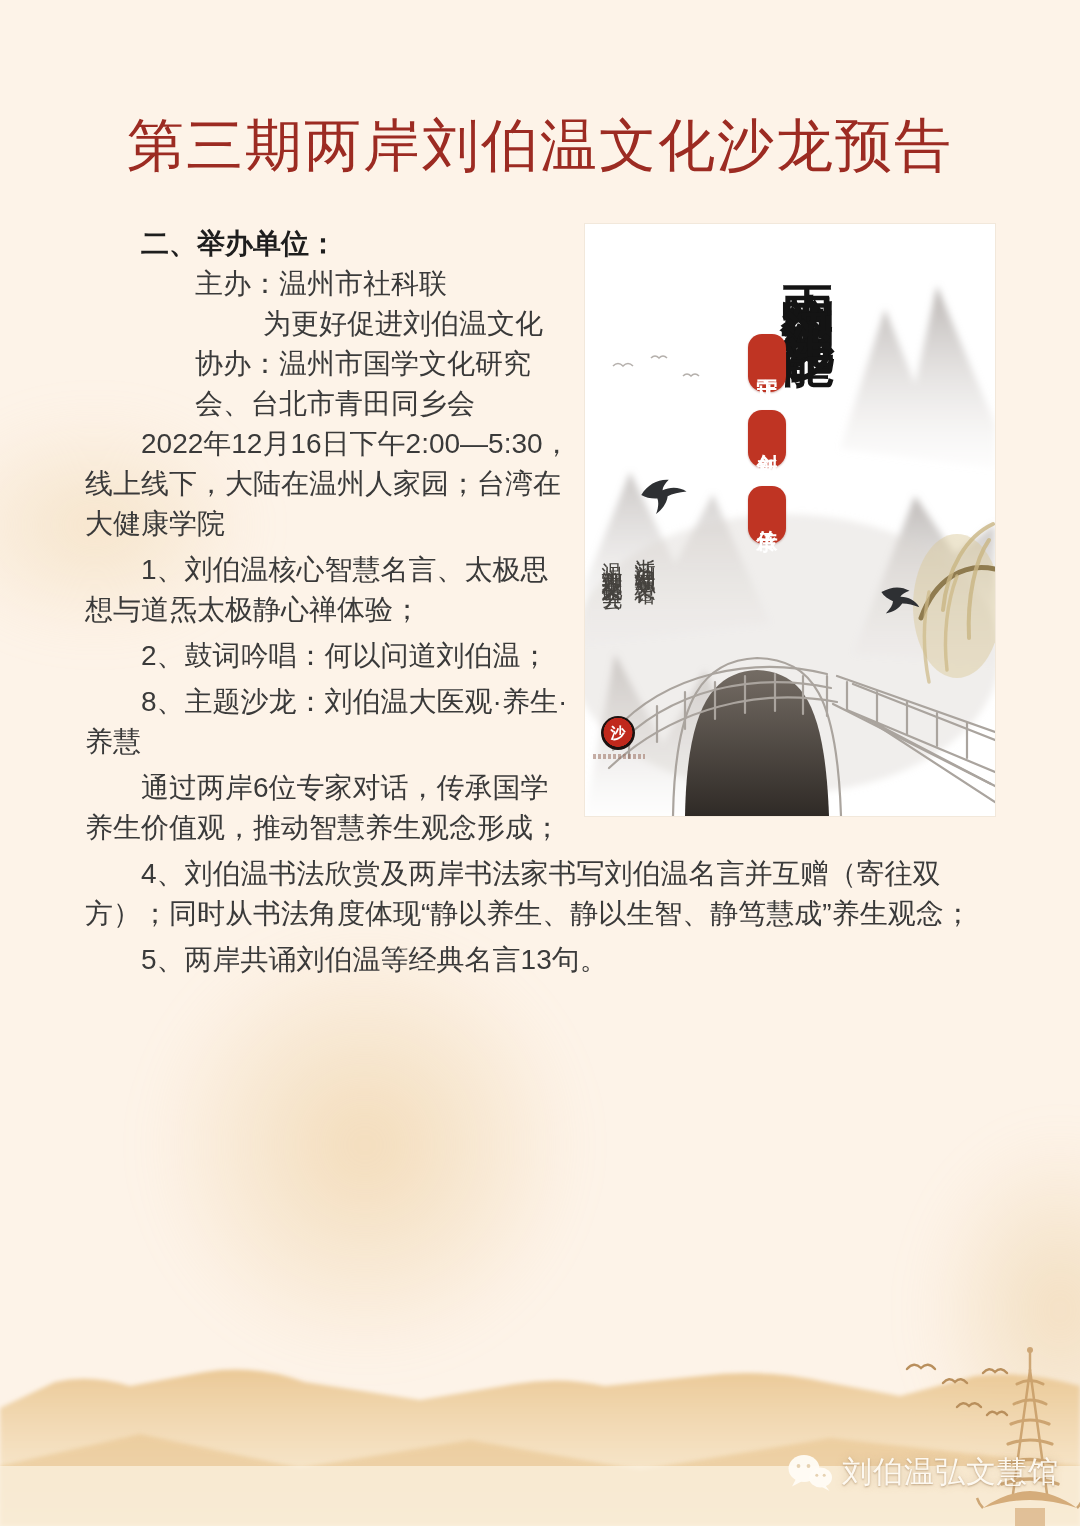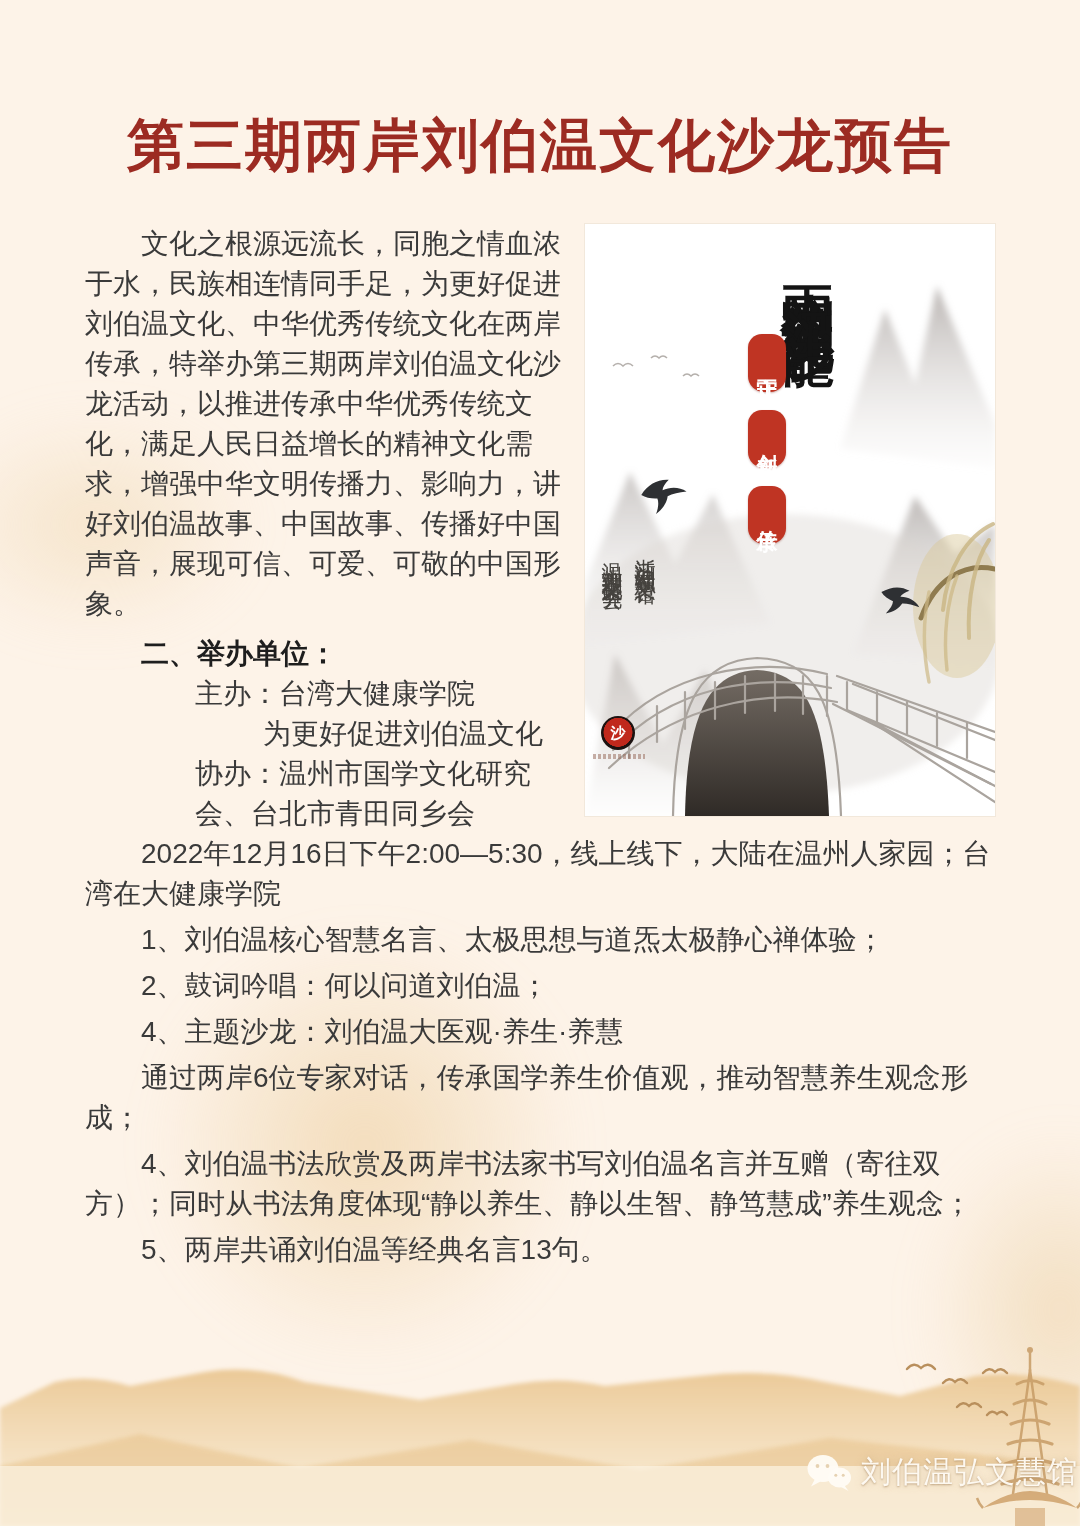--- a/index.html
+++ b/index.html
@@ -14,21 +14,21 @@
   .wash{border-radius:50%;filter:blur(22px);}
   .wash-left{left:-70px;top:410px;width:330px;height:230px;background:radial-gradient(closest-side,rgba(238,211,168,.45),rgba(238,211,168,0));}
   .wash-mid{left:150px;top:930px;width:430px;height:430px;background:radial-gradient(closest-side,rgba(233,198,142,.50),rgba(233,198,142,0));}
   .wash-right{left:920px;top:1130px;width:280px;height:360px;background:radial-gradient(closest-side,rgba(231,199,146,.45),rgba(231,199,146,0));}
   .bottom-mtn{left:0;bottom:0;width:1080px;height:210px;}
   .pagoda{left:975px;top:1342px;width:110px;height:190px;opacity:.85;}
   .bird-flock{left:895px;top:1345px;width:170px;height:90px;}
   
   .title{
     margin:0;padding-top:112px;text-align:center;
-    font-size:57px;line-height:66px;font-weight:700;letter-spacing:2px;
+    font-size:57px;line-height:66px;font-weight:400;letter-spacing:2px;
     color:#9c2b22;position:relative;z-index:2;
   }
   
   .content{position:relative;z-index:2;margin:46px 85px 0 85px;font-size:28px;line-height:40px;}
   .content p{margin:0;}
   .indent{text-indent:56px;}
   .heading{font-weight:bold;color:#1e1e1e;text-indent:56px;margin-top:10px !important;}
   .heading-s{margin-top:8px !important;}
   .unit{padding-left:110px;}
   .unit-cont{padding-left:178px;}
@@ -65,21 +65,21 @@
   .cover-logo{
     position:absolute;left:16px;top:492px;width:34px;height:34px;border-radius:50%;
     background:radial-gradient(circle at 50% 48%, #c0281c 0 58%, #1c1210 60% 100%);
     display:flex;align-items:center;justify-content:center;
     color:#fff;font-size:15px;font-family:"Liberation Serif",serif;font-weight:bold;
   }
   .logo-caption{position:absolute;left:8px;top:530px;width:52px;height:5px;opacity:.55;
     background:repeating-linear-gradient(90deg,#9a6f60 0 3px,transparent 3px 5px);}
   
   .watermark{
-    position:absolute;left:806px;top:1452px;z-index:3;
+    position:absolute;left:787px;top:1452px;z-index:3;
     display:flex;align-items:center;gap:9px;
     font-size:30px;letter-spacing:1px;color:rgba(255,252,245,.95);
     text-shadow:0 1px 2px rgba(160,125,85,.6),0 0 8px rgba(190,155,110,.45);
   }
 </style>
 </head>
 <body>
 
 <div class="page">
 
@@ -208,33 +208,32 @@
       <div class="v-title">兩岸劉伯溫文化沙龍</div>
       <div class="seal seal-1">守正</div>
       <div class="seal seal-2">创新</div>
       <div class="seal seal-3">传承</div>
       <div class="v-col v-col-right">浙江刘伯温弘文慧馆</div>
       <div class="v-col v-col-left">温州市刘基文化研究会</div>
       <div class="cover-logo">沙</div>
       <div class="logo-caption"></div>
     </aside>
 
-    <p class="indent">文化之根源远流长，同胞之情血浓于水，民族相连情同手足，为更好促进刘伯温文化、中华优秀传统文化在两岸传承，特举办第三期两岸刘伯温文化沙龙活动，以推进传承中华优秀传统文化，满足人民日益增长的精神文化需求，增强中华文明传播力、影响力，讲好刘伯温故事、中国故事、传播好中国声音，展现可信、可爱、可敬的中国形象。</p>
 
 
     <p class="heading">二、举办单位：</p>
-    <p class="unit">主办：台湾大健康学院</p>
+    <p class="unit">主办：温州市社科联</p>
     <p class="unit-cont">为更好促进刘伯温文化</p>
     <p class="unit">协办：温州市国学文化研究会、台北市青田同乡会</p>
 
     <p class="indent">2022年12月16日下午2:00—5:30，线上线下，大陆在温州人家园；台湾在大健康学院</p>
 
     <p class="agenda-item">1、刘伯温核心智慧名言、太极思想与道炁太极静心禅体验；</p>
     <p class="agenda-item">2、鼓词吟唱：何以问道刘伯温；</p>
-    <p class="agenda-item">4、主题沙龙：刘伯温大医观·养生·养慧</p>
+    <p class="agenda-item">8、主题沙龙：刘伯温大医观·养生·养慧</p>
     <p class="agenda-item">通过两岸6位专家对话，传承国学养生价值观，推动智慧养生观念形成；</p>
     <p class="agenda-item">4、刘伯温书法欣赏及两岸书法家书写刘伯温名言并互赠（寄往双方）；同时从书法角度体现“静以养生、静以生智、静笃慧成”养生观念；</p>
     <p class="agenda-item">5、两岸共诵刘伯温等经典名言13句。</p>
   </div>
 
   <div class="watermark">
     <svg width="46" height="38" viewBox="0 0 46 38">
       <g fill="rgba(255,252,245,0.95)">
         <ellipse cx="17" cy="14.5" rx="15.5" ry="13.5"></ellipse>
         <path d="M9,25 L5,32.5 L14.5,27.5 Z"></path>

